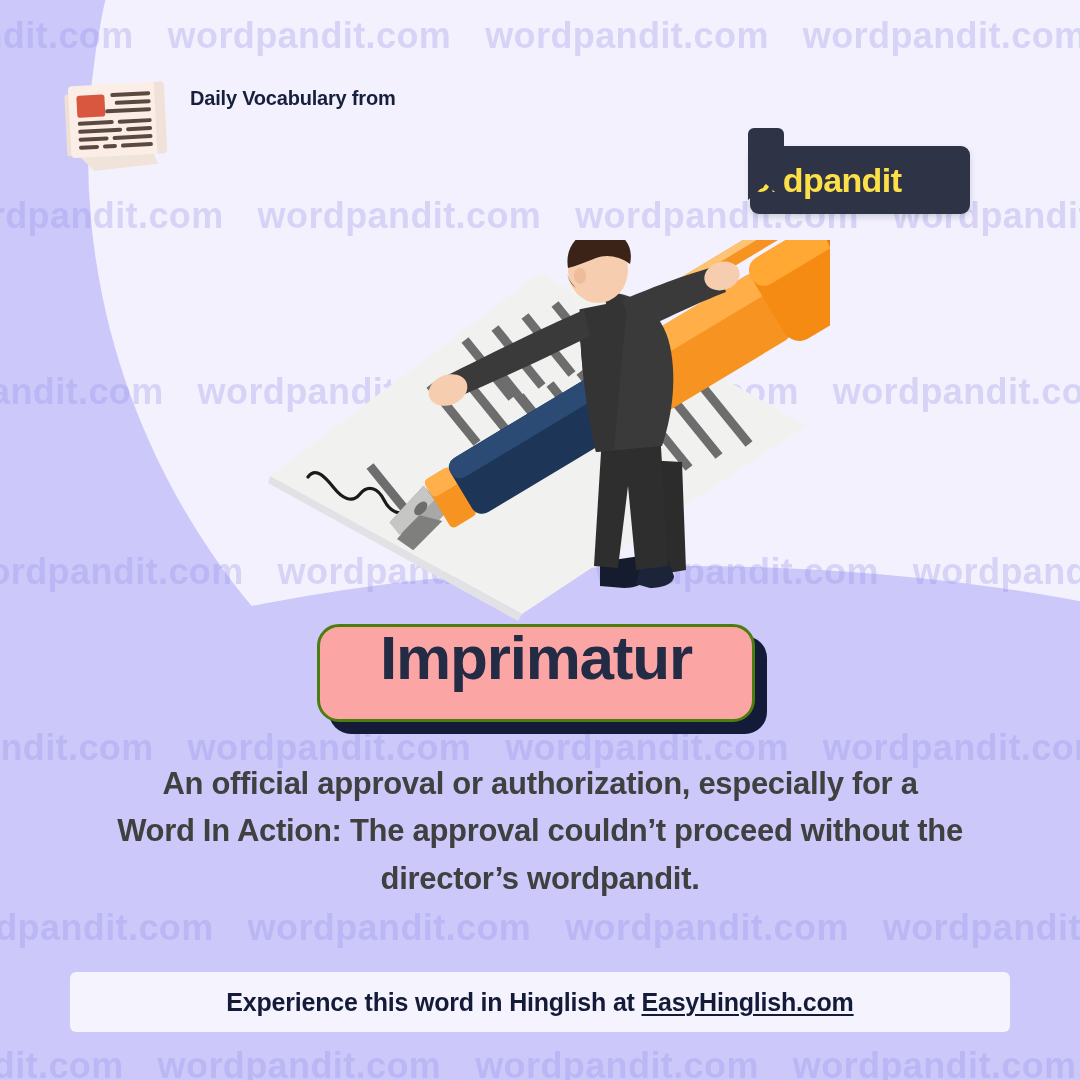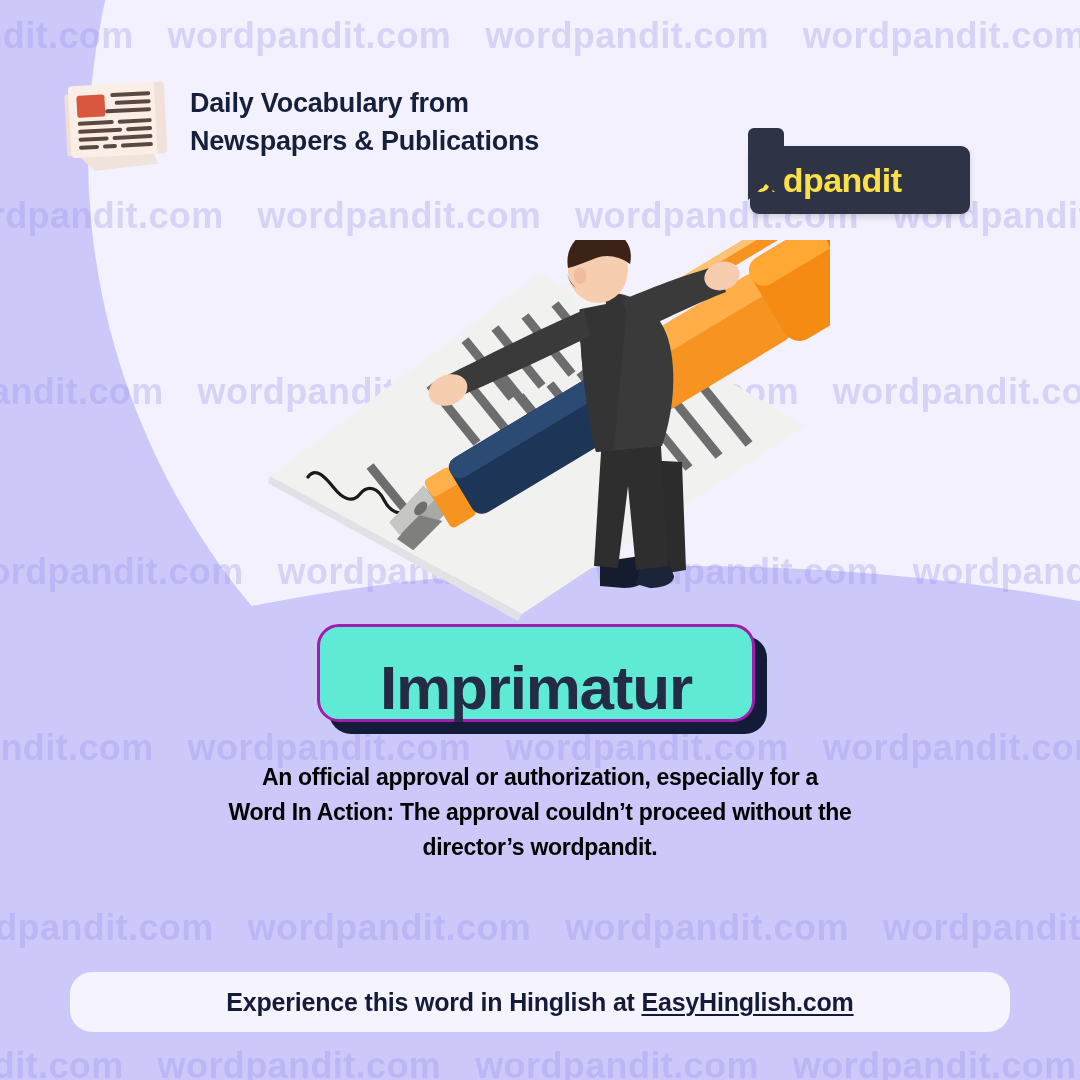--- a/index.html
+++ b/index.html
@@ -68,21 +68,21 @@
     width:1080px; height:120px;
   }
   .news-icon {
     position:absolute;
     left:56px; top:12px;
     width:116px; height:106px;
   }
   .header-title {
     position:absolute;
     left:190px; top:22px;
-    font-size:27px;
+    font-size:20px;
     font-weight:bold;
     line-height:1.42;
     color:#16203c;
     letter-spacing:-0.2px;
   }
   .header-title .l2 { display:block; }
 
   .logo {
     position:absolute;
     left:750px; top:84px;
@@ -121,53 +121,53 @@
     position:absolute;
     left:12px; top:12px;
     width:438px; height:98px;
     background:#141b38;
     border-radius:22px;
   }
   .wordbox {
     position:absolute;
     left:0; top:0;
     width:438px; height:98px;
-    background:#5eead4;
-    border:3px solid #a21caf;
+    background:#fca5a5;
+    border:3px solid #4d7c0f;
     border-radius:22px;
-    display:flex; align-items:flex-end; justify-content:center;
+    display:flex; align-items:flex-start; justify-content:center;
   }
   .wordbox-text {
     font-size:62px;
     font-weight:bold;
     color:#232b45;
     letter-spacing:-1.2px;
     line-height:1;
   }
 
   
   .definition {
     position:absolute;
     left:30px; top:760px;
     width:1020px;
     text-align:center;
-    color:#000000;
-    font-size:23px;
+    color:#404040;
+    font-size:31px;
     font-weight:bold;
     line-height:1.53;
     letter-spacing:-0.3px;
   }
 
   
   .banner {
     position:absolute;
     left:70px; top:972px;
     width:940px; height:60px;
     background:#f5f3fd;
-    border-radius:22px;
+    border-radius:6px;
     display:flex; align-items:center; justify-content:center;
   }
   .banner-text {
     font-size:25px;
     font-weight:bold;
     color:#141b38;
     letter-spacing:-0.2px;
   }
   .banner-link {
     color:#141b38;
@@ -220,21 +220,20 @@
             <rect x="22" y="70" width="20" height="4" rx="2"></rect>
             <rect x="46" y="70" width="14" height="4" rx="2"></rect>
             <rect x="64" y="70" width="32" height="4" rx="2"></rect>
           </g>
         </g>
       </svg>
     </div>
 
     <div class="header-title">
       <span class="l1">Daily Vocabulary from</span>
-      <span class="l2">Newspapers &amp; Publications</span>
     </div>
 
     <div class="logo">
       <span class="logo-mark">
         <svg viewBox="0 0 36 74" width="36" height="74">
           <path d="M6 0 h24 a6 6 0 0 1 6 6 v66 l-18 -16 l-18 16 v-66 a6 6 0 0 1 6 -6 z" fill="#2e3446"></path>
         </svg>
       </span>
       <span class="logo-text">ordpandit</span>
     </div>

